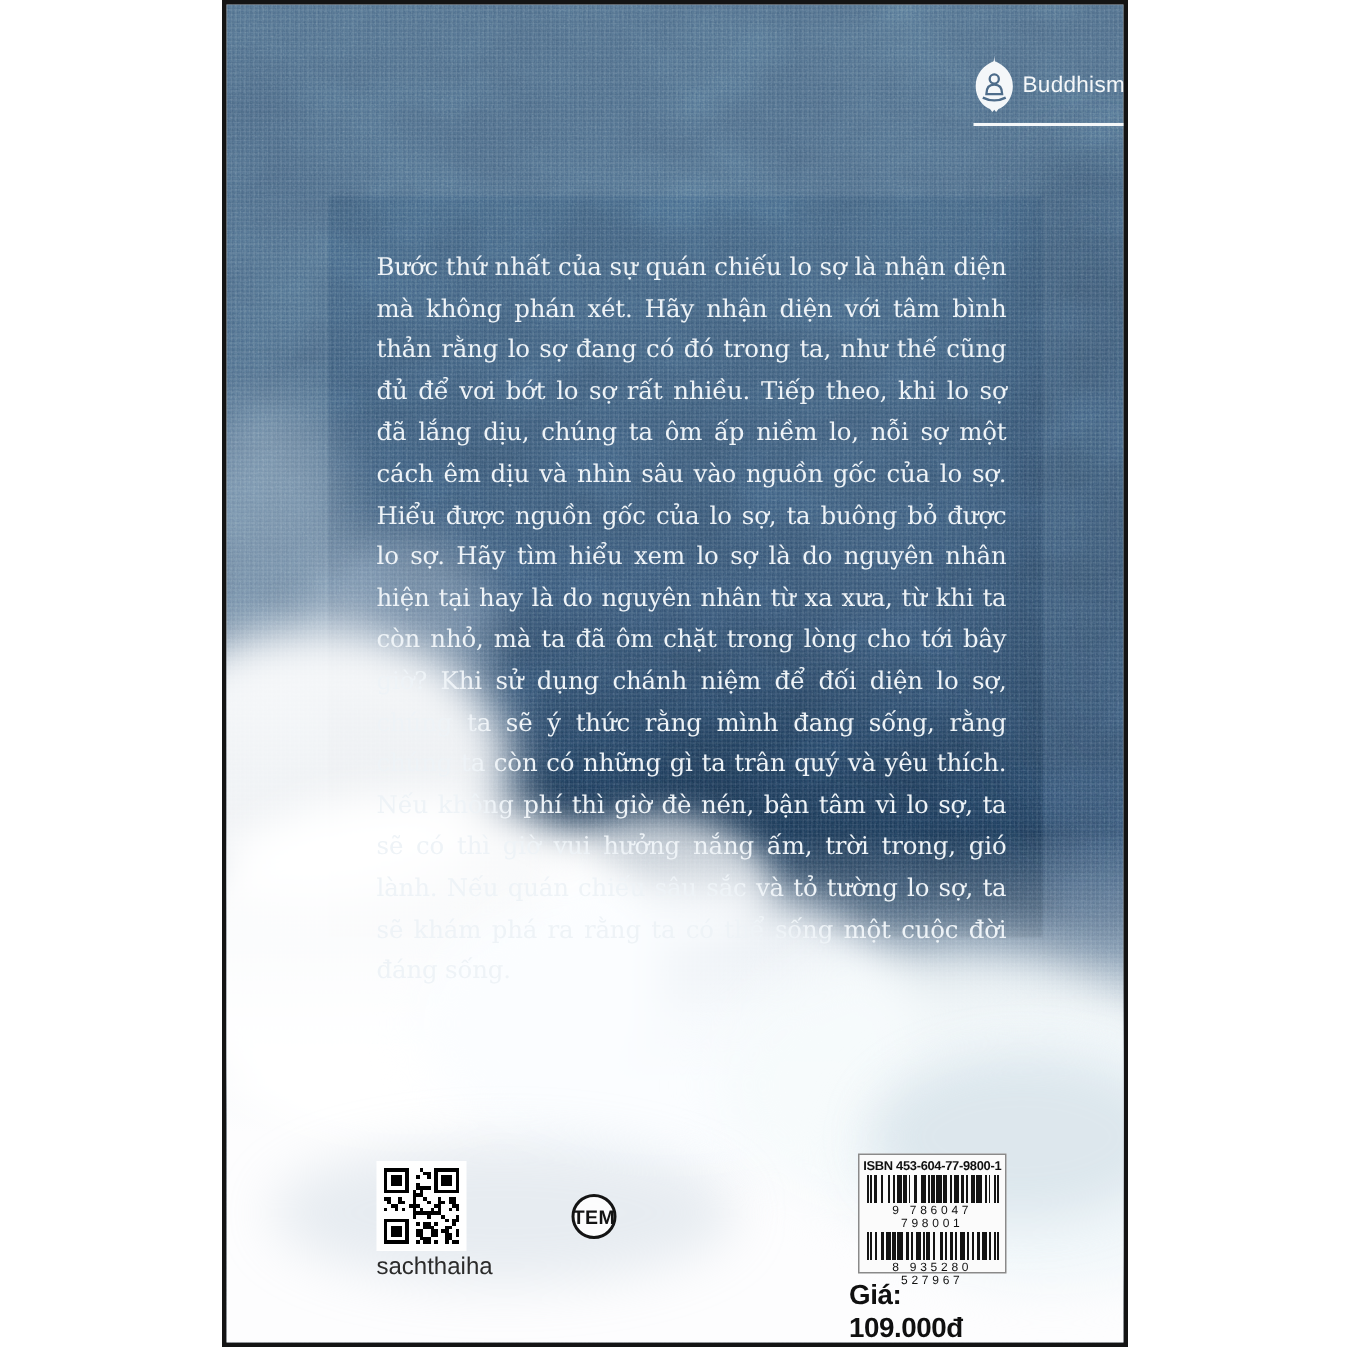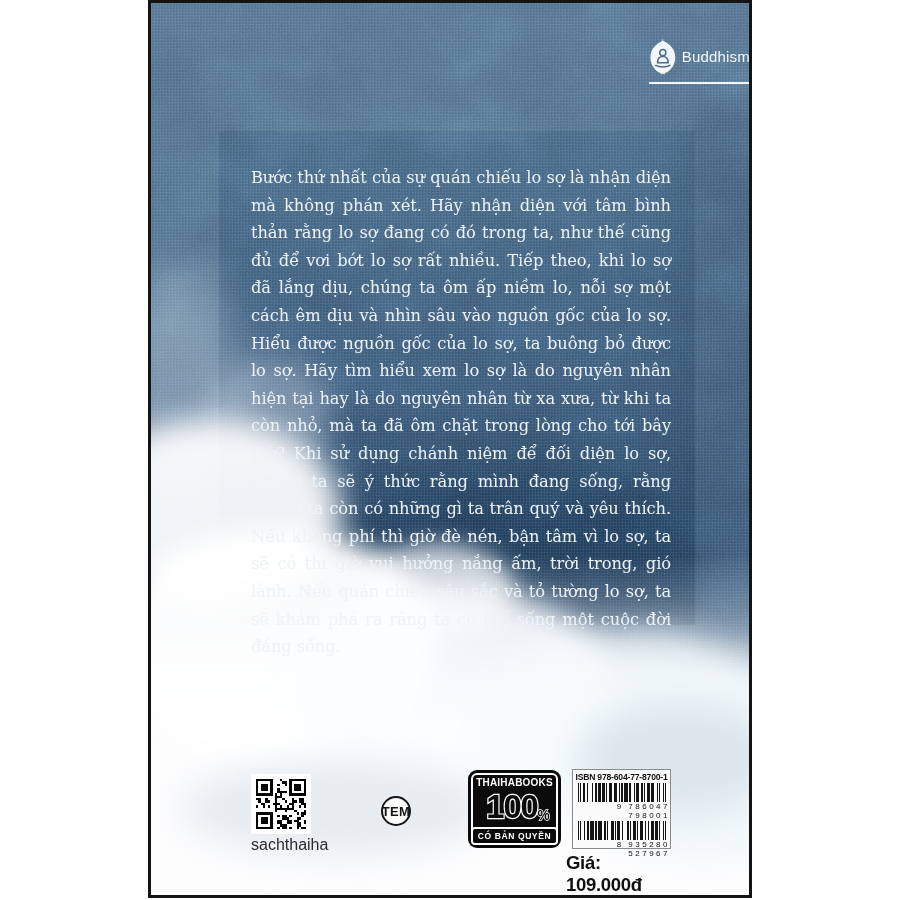--- a/index.html
+++ b/index.html
@@ -69,21 +69,21 @@
   .badge-100{position:absolute;top:17px;left:6px;right:6px;height:38px;}
   .badge-bar{position:absolute;left:3px;right:3px;bottom:3px;height:18px;background:#0b0b0b;
              border:2px solid #fff;border-radius:4px;box-sizing:border-box;color:#fff;
              font-size:8.5px;font-weight:bold;letter-spacing:.6px;
              display:flex;align-items:center;justify-content:center;}
   
   .isbn-box{position:absolute;left:421px;top:766px;width:99px;height:80px;background:#fbfbfb;
             border:1px solid #8a8a8a;box-sizing:border-box;text-align:center;}
   .isbn-label{font-size:8.6px;font-weight:bold;color:#111;margin-top:2px;letter-spacing:-0.2px;}
   .barcode{display:block;width:88px;height:19px;margin:1px auto 0;}
-  .bc-digits{font-size:8px;color:#111;letter-spacing:2.5px;line-height:9px;margin-top:0;text-align:right;}
+  .bc-digits{font-size:8px;color:#111;letter-spacing:2.5px;line-height:9px;margin-top:0;}
   .price{position:absolute;left:415px;top:849px;width:112px;text-align:left;
          font-size:18.5px;font-weight:bold;color:#101010;letter-spacing:-0.3px;}
 </style>
 </head>
 <body>
 
 <div class="stage">
   <div class="cover">
 
     <div class="panel"></div>
@@ -253,31 +253,23 @@
             <rect x="18" y="4" width="3" height="3"></rect>
             <rect x="2" y="16" width="7" height="7"></rect>
             <rect fill="#fff" x="3" y="17" width="5" height="5"></rect>
             <rect x="4" y="18" width="3" height="3"></rect>
           </svg>
         <div class="qr-label">sachthaiha</div>
       </div>
 
       <div class="tem">TEM</div>
 
-      <div class="badge">
-        <div class="badge-brand">THAIHABOOKS</div>
-        <svg class="badge-100" viewBox="0 0 81 36">
-          <text x="36" y="29" text-anchor="middle" font-family="Liberation Sans, sans-serif" font-size="31" font-weight="bold" letter-spacing="-1" fill="#0b0b0b" stroke="#ffffff" stroke-width="2.2" paint-order="stroke">100</text>
-          <text x="66" y="31" text-anchor="middle" font-family="Liberation Sans, sans-serif" font-size="13" font-weight="bold" fill="#0b0b0b" stroke="#ffffff" stroke-width="1.4" paint-order="stroke">%</text>
-        </svg>
-        <div class="badge-bar">CÓ BẢN QUYỀN</div>
-      </div>
 
       <div class="isbn-box">
-        <div class="isbn-label">ISBN 978-604-77-8700-1</div>
+        <div class="isbn-label">ISBN 453-604-77-9800-1</div>
         <svg id="bc1" class="barcode" preserveAspectRatio="none" shape-rendering="crispEdges" viewBox="0 0 76 12">
             <rect x="0" y="0" width="1" height="12" fill="#141414"></rect>
             <rect x="2" y="0" width="1" height="12" fill="#141414"></rect>
             <rect x="4" y="0" width="2" height="12" fill="#141414"></rect>
             <rect x="8" y="0" width="1" height="12" fill="#141414"></rect>
             <rect x="12" y="0" width="1" height="12" fill="#141414"></rect>
             <rect x="15" y="0" width="1" height="12" fill="#141414"></rect>
             <rect x="17" y="0" width="3" height="12" fill="#141414"></rect>
             <rect x="21" y="0" width="2" height="12" fill="#141414"></rect>
             <rect x="24" y="0" width="1" height="12" fill="#141414"></rect>

